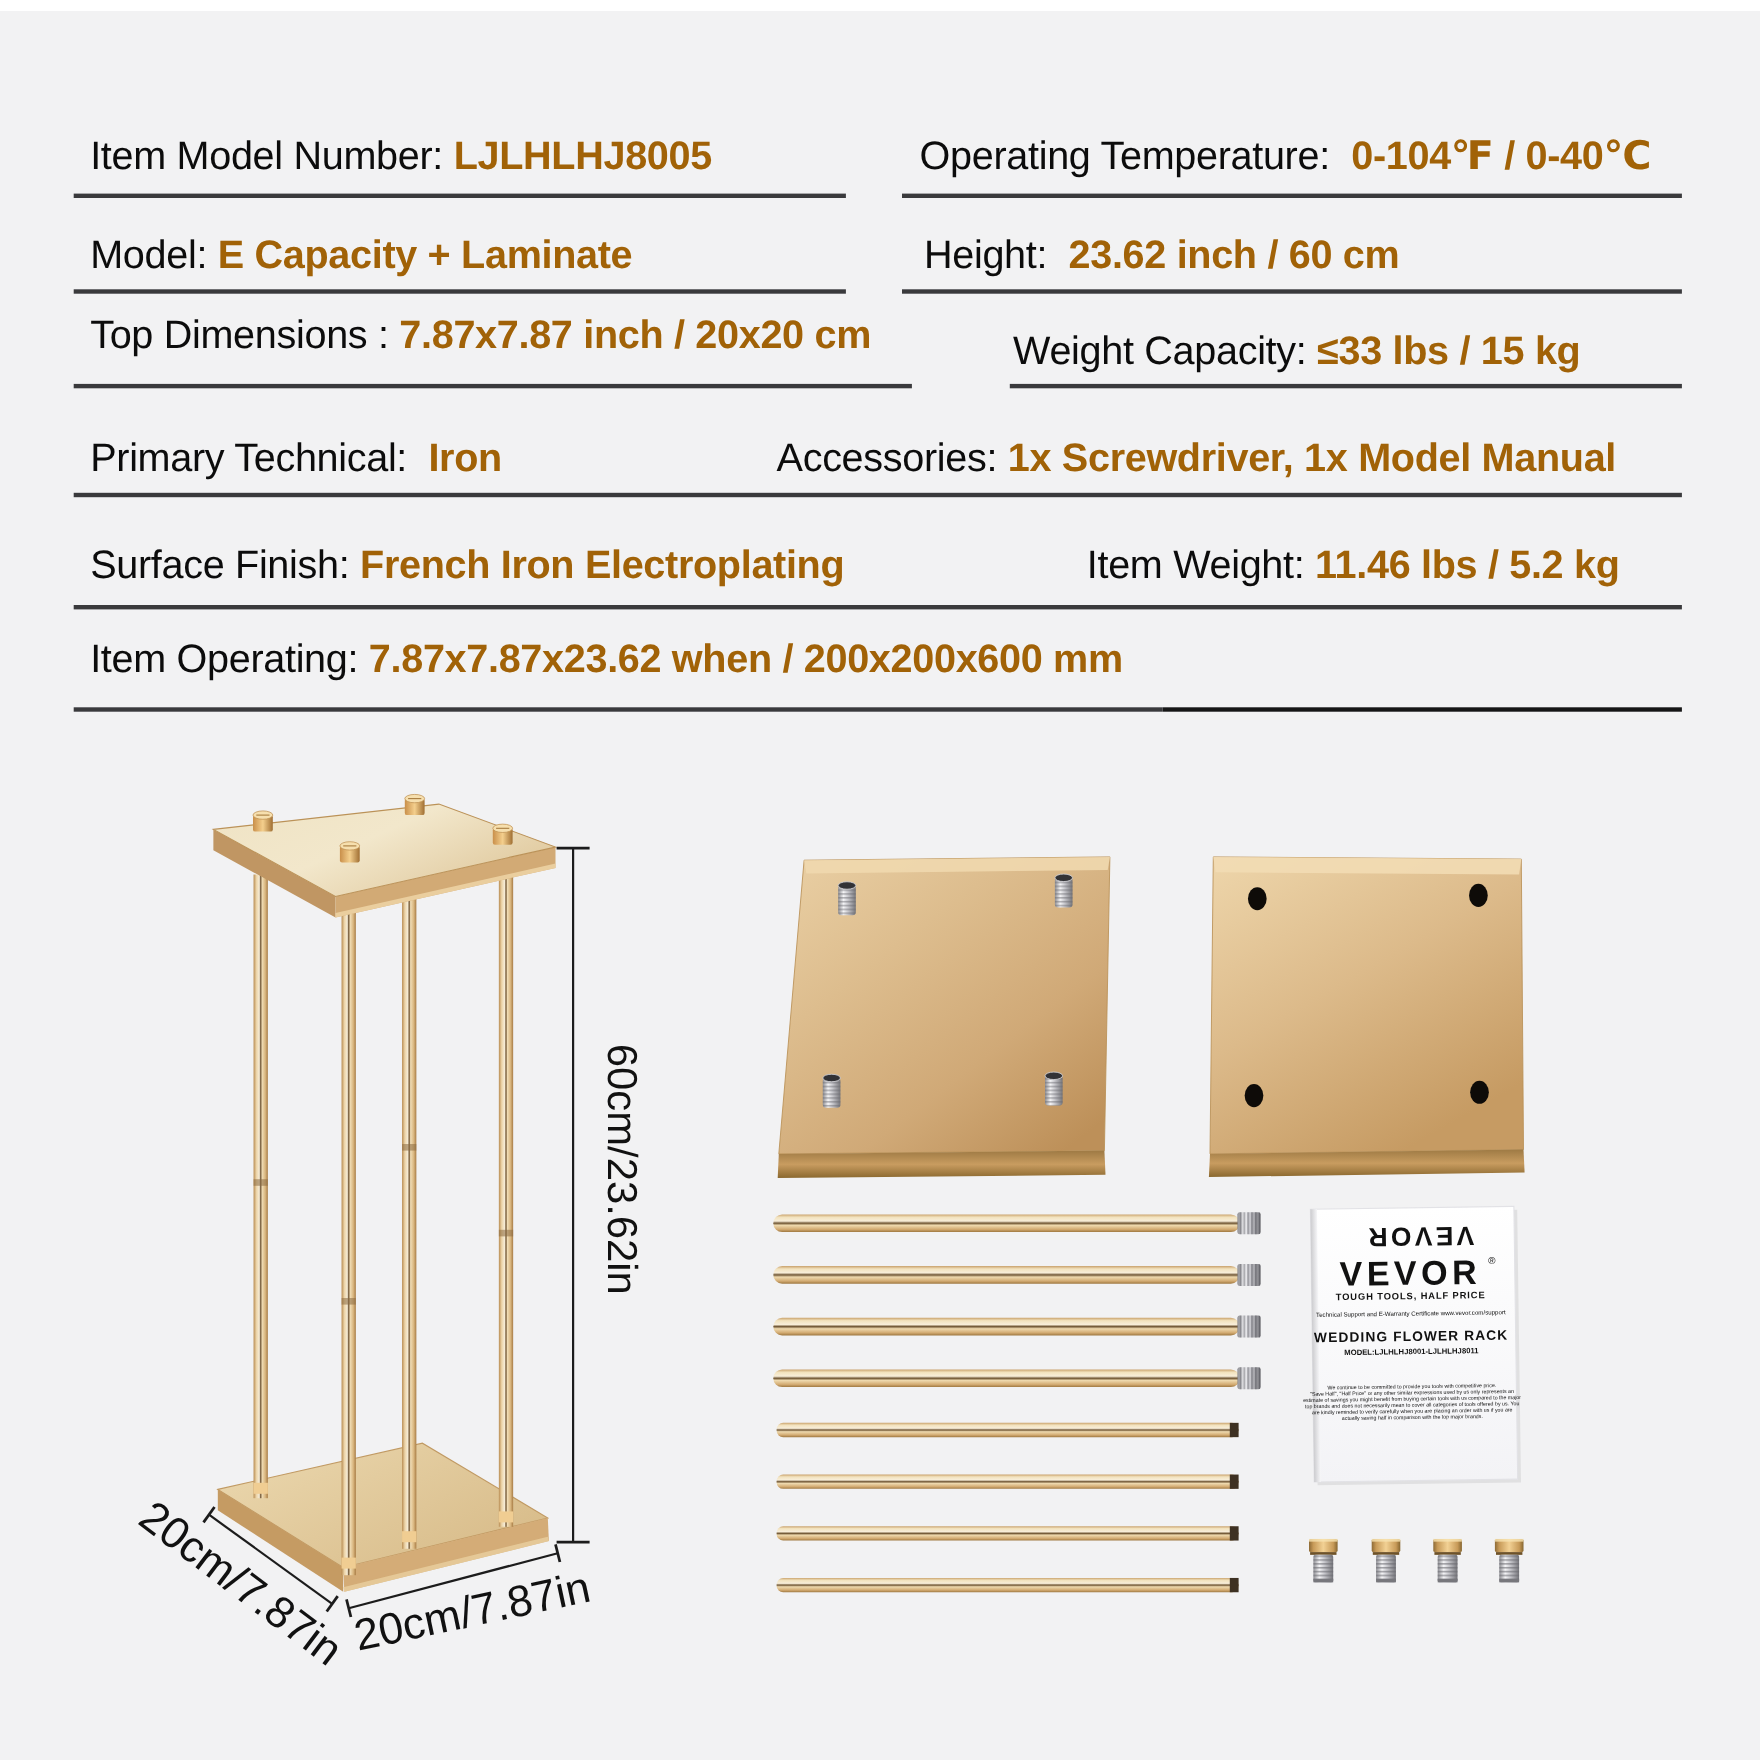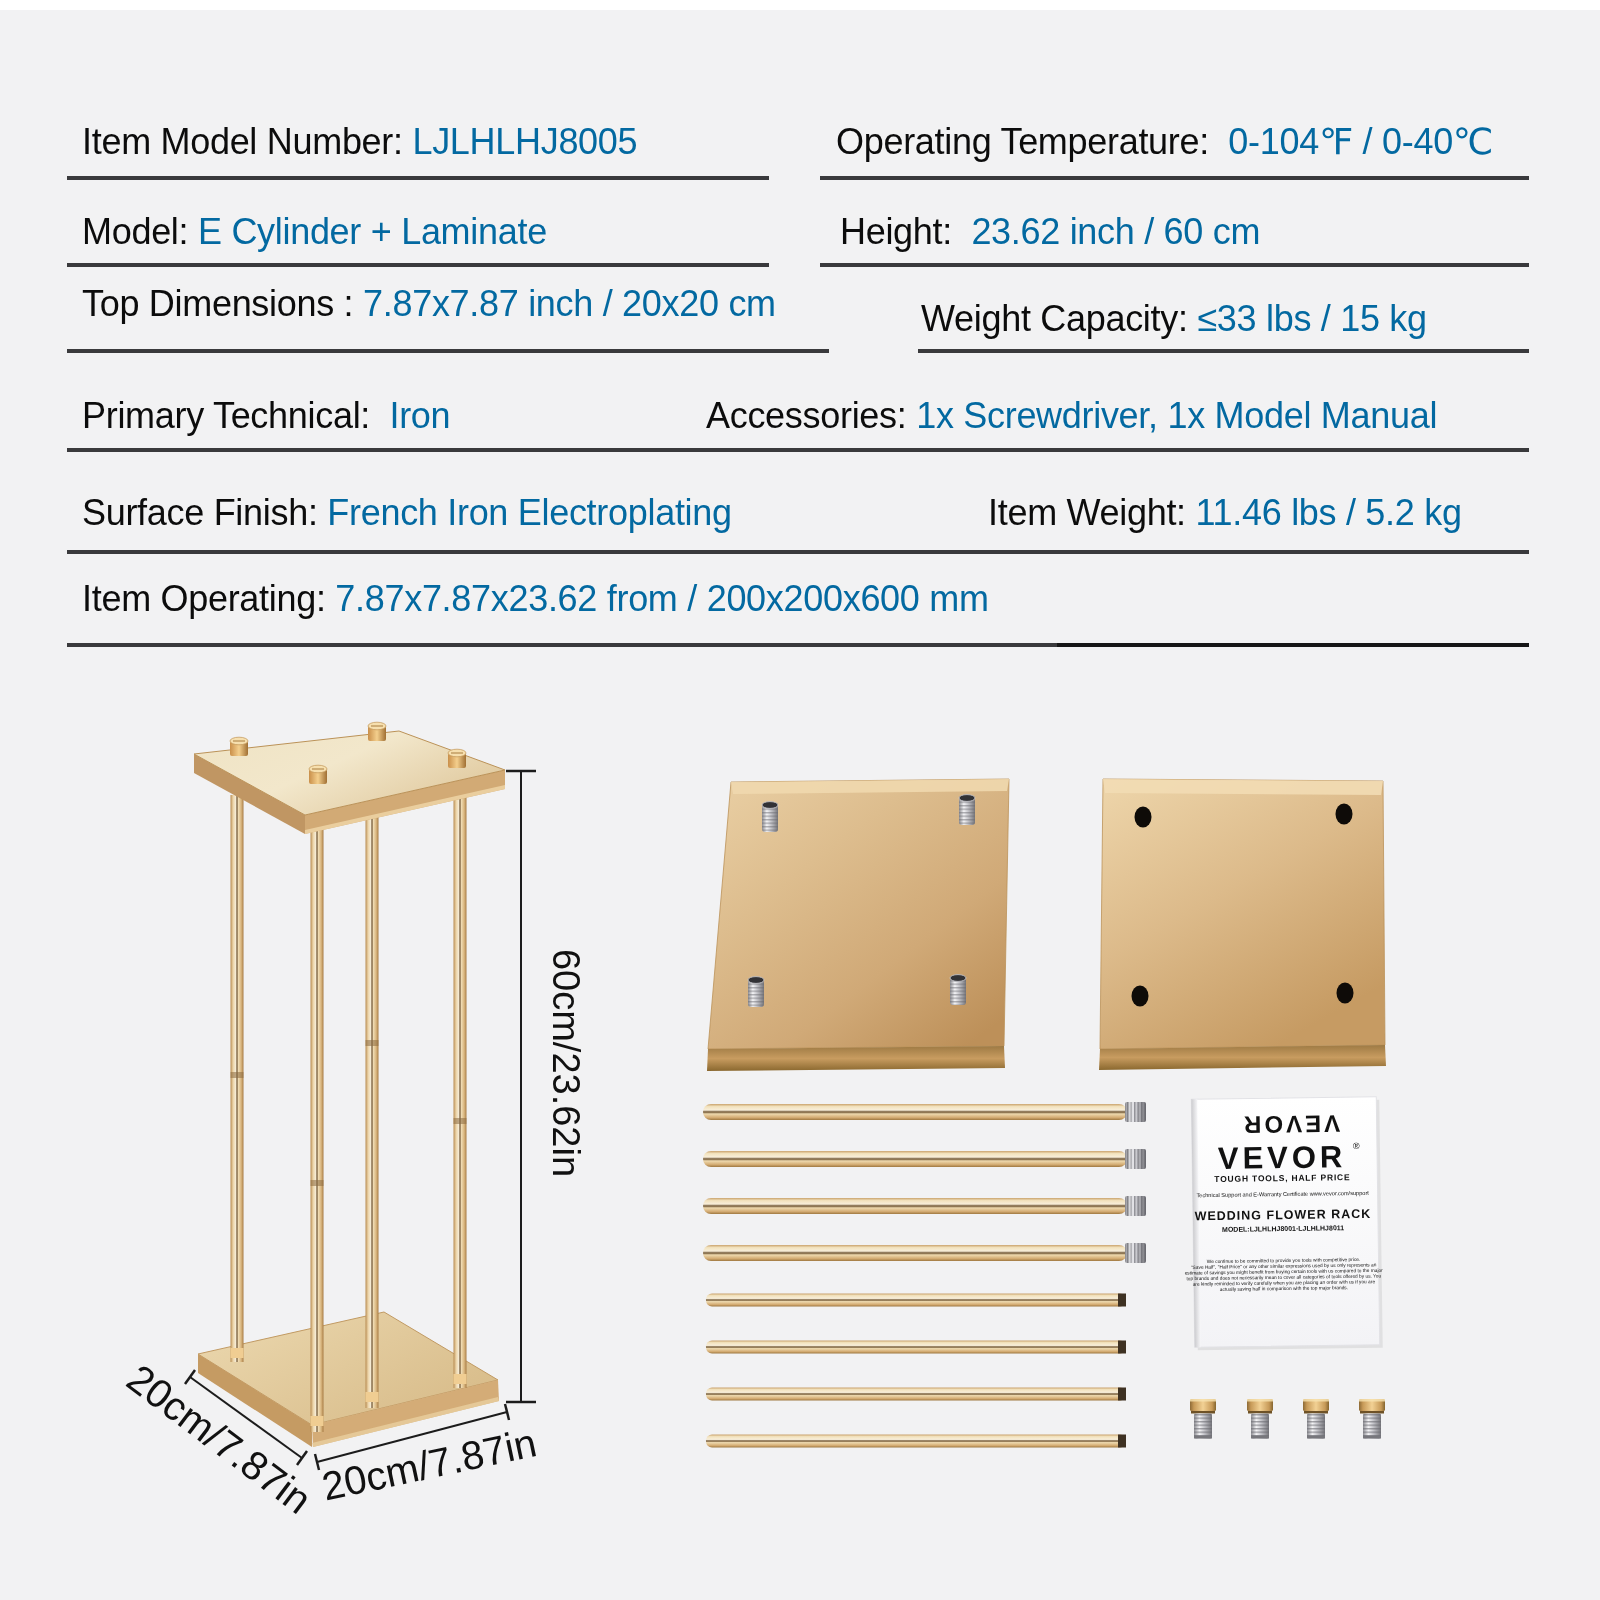--- a/index.html
+++ b/index.html
@@ -6,38 +6,38 @@
   body{
     width:1600px;height:1600px;position:relative;overflow:hidden;
     background:#f2f2f3;
     font-family:"Liberation Sans","DejaVu Sans",sans-serif;
   }
   .top-strip{position:absolute;left:0;top:0;width:1600px;height:10px;background:#ffffff;}
   .cell{
     position:absolute;font-size:36px;color:#0c0c0c;line-height:1.1;
     white-space:pre;letter-spacing:-0.3px;
   }
-  .cell b{font-weight:normal;color:#0369a1;}
+  .cell b{font-weight:bold;color:#a16207;}
   .rline{position:absolute;height:4px;background:#3a3a3c;}
   .rline.dark{background:#161616;}
   svg text{font-family:"Liberation Sans","DejaVu Sans",sans-serif;fill:#111;}
 </style>
 </head>
 <body>
 
 <div class="top-strip"></div>
 
 <div>
 
   <div class="cell" style="left:82px;top:122px"><span>Item Model Number: </span><b>LJLHLHJ8005</b></div>
-  <div class="cell" style="left:82px;top:212px"><span>Model: </span><b>E Cylinder + Laminate</b></div>
+  <div class="cell" style="left:82px;top:212px"><span>Model: </span><b>E Capacity + Laminate</b></div>
   <div class="cell" style="left:82px;top:284px"><span>Top Dimensions : </span><b>7.87x7.87 inch / 20x20 cm</b></div>
   <div class="cell" style="left:82px;top:396px"><span>Primary Technical:  </span><b>Iron</b></div>
   <div class="cell" style="left:82px;top:493px"><span>Surface Finish: </span><b>French Iron Electroplating</b></div>
-  <div class="cell" style="left:82px;top:579px"><span>Item Operating: </span><b>7.87x7.87x23.62 from / 200x200x600 mm</b></div>
+  <div class="cell" style="left:82px;top:579px"><span>Item Operating: </span><b>7.87x7.87x23.62 when / 200x200x600 mm</b></div>
 
   <div class="cell" style="left:836px;top:122px"><span>Operating Temperature:  </span><b>0-104℉ / 0-40℃</b></div>
   <div class="cell" style="left:840px;top:212px"><span>Height:  </span><b>23.62 inch / 60 cm</b></div>
   <div class="cell" style="left:921px;top:299px"><span>Weight Capacity: </span><b>≤33 lbs / 15 kg</b></div>
   <div class="cell" style="left:706px;top:396px"><span>Accessories: </span><b>1x Screwdriver, 1x Model Manual</b></div>
   <div class="cell" style="left:988px;top:493px"><span>Item Weight: </span><b>11.46 lbs / 5.2 kg</b></div>
 
   <div class="rline" style="left:67px;top:176px;width:702px"></div>
   <div class="rline" style="left:820px;top:176px;width:709px"></div>
   <div class="rline" style="left:67px;top:263px;width:702px"></div>

